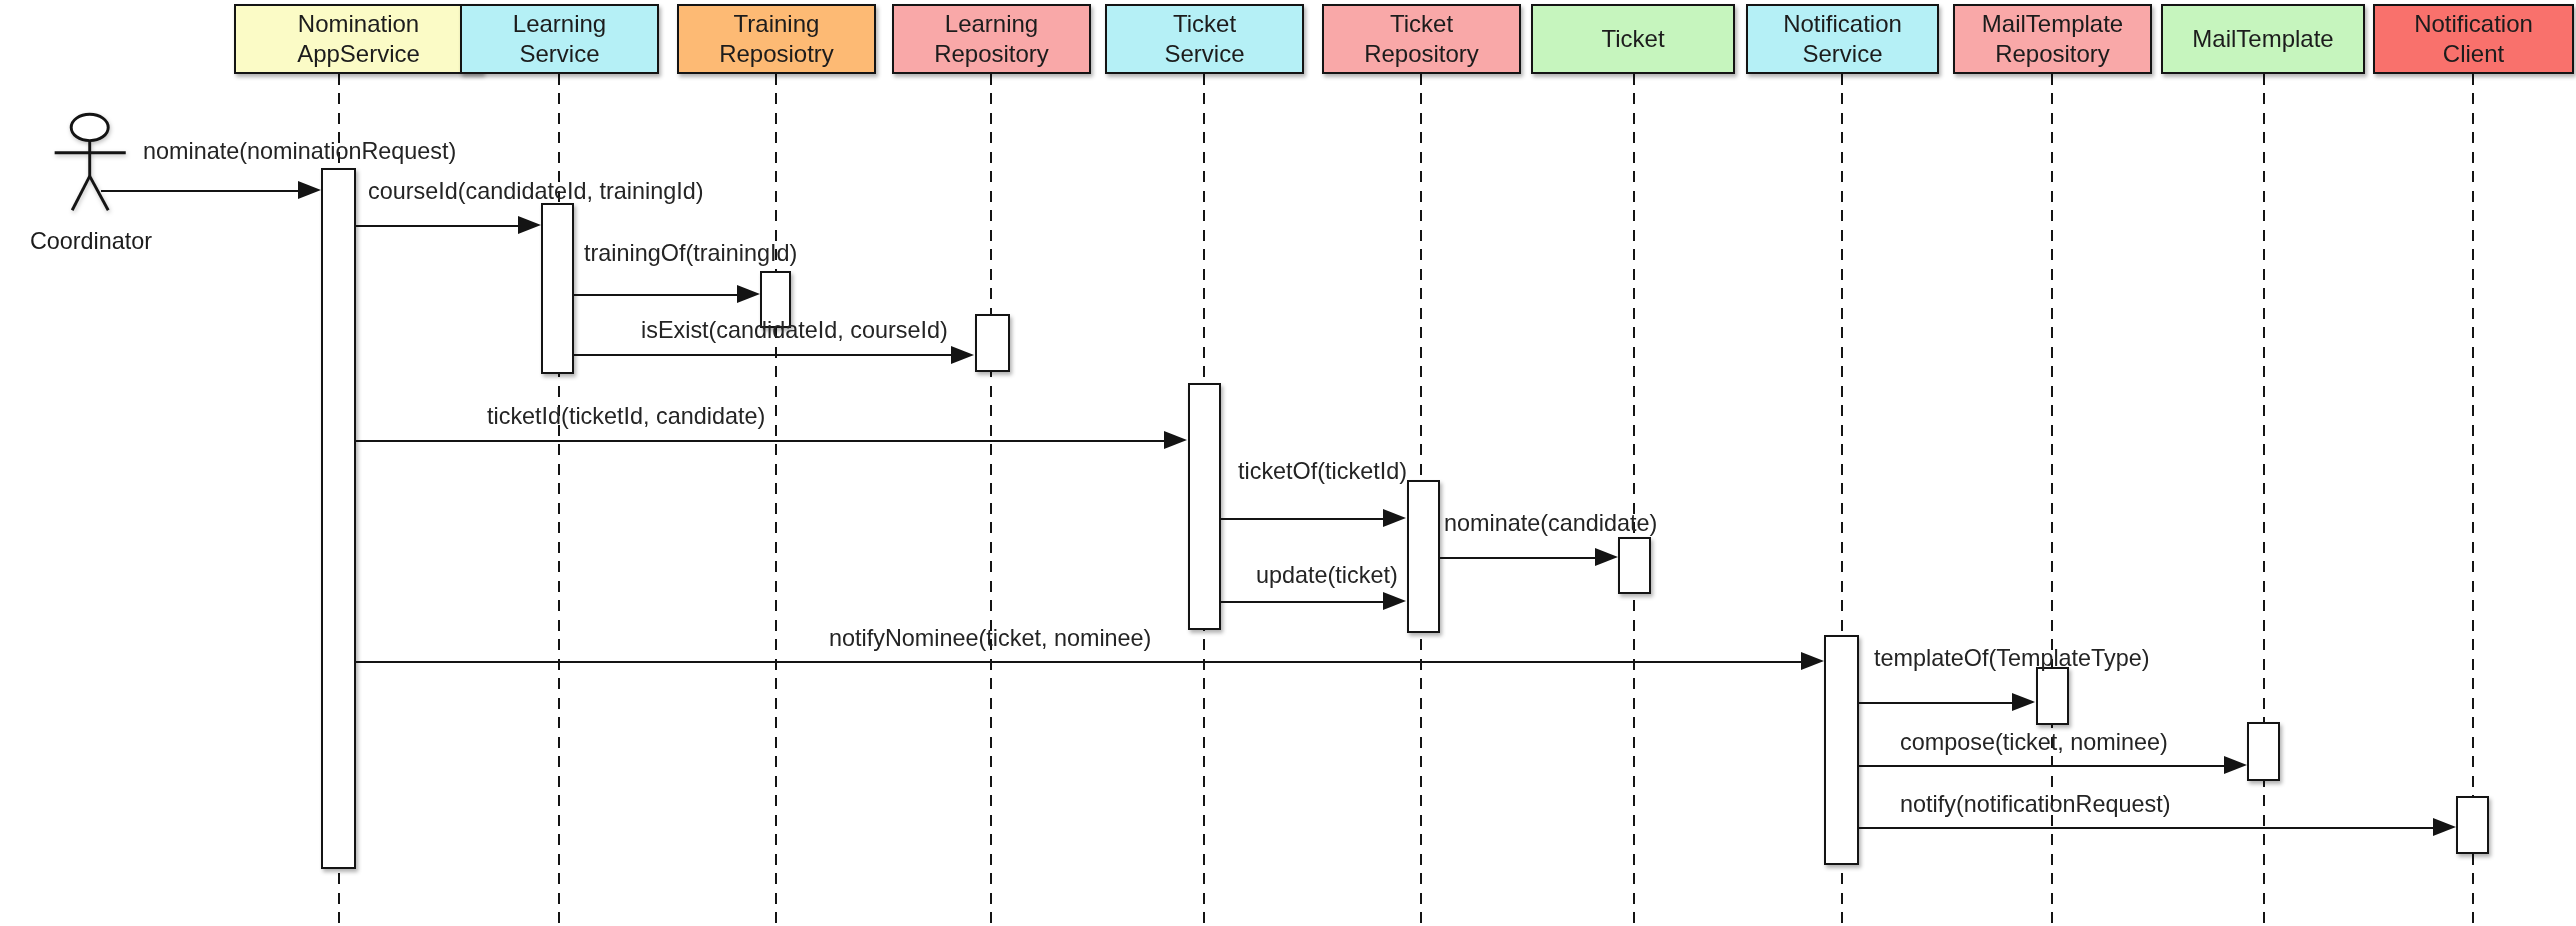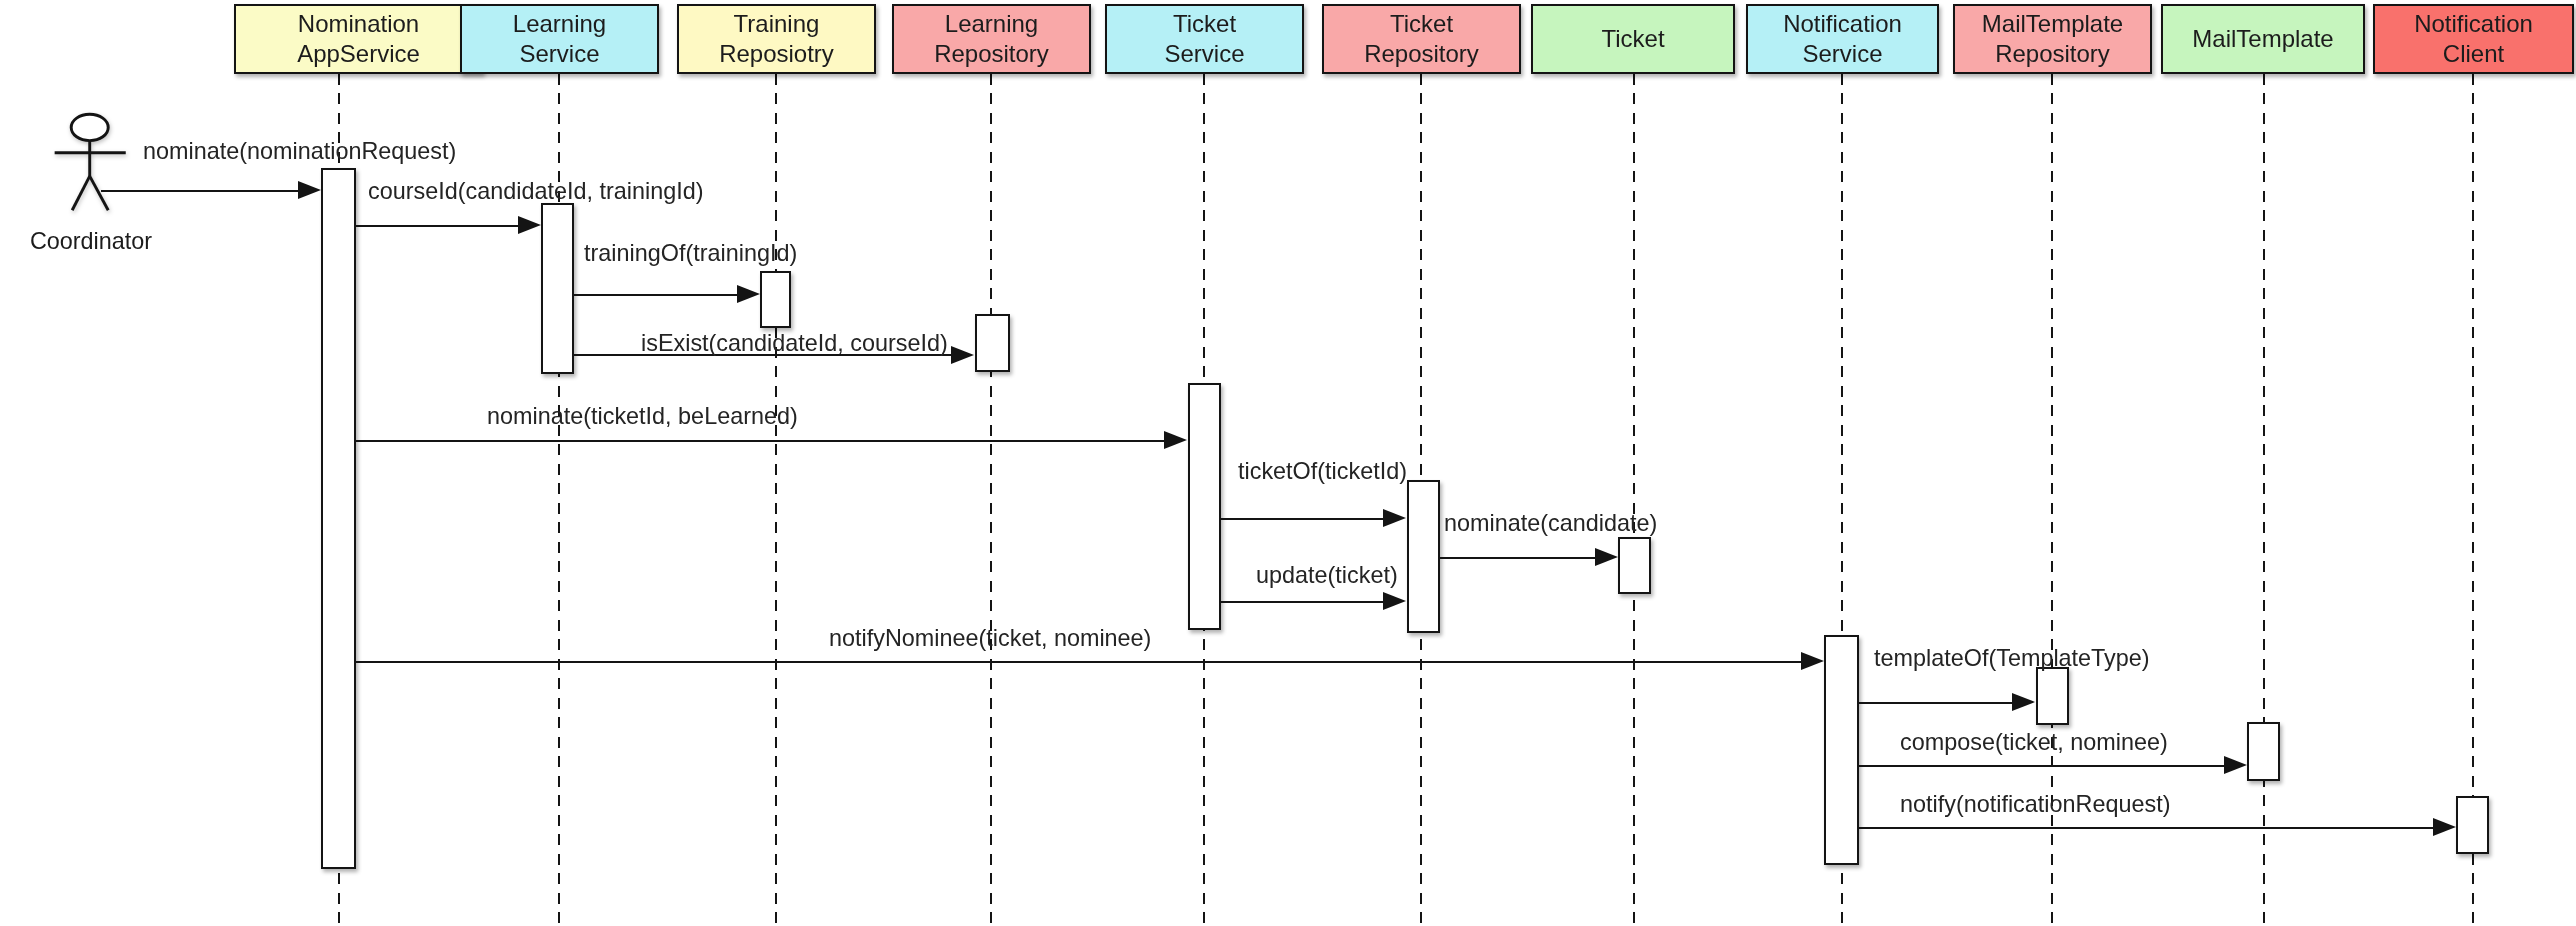--- a/index.html
+++ b/index.html
@@ -64,21 +64,21 @@
     <div class="pbox" style="left: 234px; width: 249px; background: rgb(251, 251, 198);">
       <div class="pline">Nomination</div>
       <div class="pline">AppService</div>
     </div>
     <div class="lifeline" style="left: 558px;"></div>
     <div class="pbox" style="left: 460px; width: 199px; background: rgb(181, 240, 246);">
       <div class="pline">Learning</div>
       <div class="pline">Service</div>
     </div>
     <div class="lifeline" style="left: 775px;"></div>
-    <div class="pbox" style="left: 677px; width: 199px; background: #fef9c3;">
+    <div class="pbox" style="left: 677px; width: 199px; background: #fdba74;">
       <div class="pline">Training</div>
       <div class="pline">Reposiotry</div>
     </div>
     <div class="lifeline" style="left: 990px;"></div>
     <div class="pbox" style="left: 892px; width: 199px; background: rgb(249, 168, 168);">
       <div class="pline">Learning</div>
       <div class="pline">Repository</div>
     </div>
     <div class="lifeline" style="left: 1203px;"></div>
     <div class="pbox" style="left: 1105px; width: 199px; background: rgb(181, 240, 246);">
@@ -128,24 +128,24 @@
     <div class="mhead" style="left: 298px; top: 181px;"></div>
     <div class="mlabel" style="left: 143px; top: 138px;">nominate(nominationRequest)</div>
     <div class="mline" style="left: 356px; top: 225px; width: 166px;"></div>
     <div class="mhead" style="left: 518px; top: 216px;"></div>
     <div class="mlabel" style="left: 368px; top: 178px;">courseId(candidateId, trainingId)</div>
     <div class="mline" style="left: 574px; top: 294px; width: 166px;"></div>
     <div class="mhead" style="left: 737px; top: 285px;"></div>
     <div class="mlabel" style="left: 584px; top: 240px;">trainingOf(trainingId)</div>
     <div class="mline" style="left: 574px; top: 354px; width: 381px;"></div>
     <div class="mhead" style="left: 951px; top: 346px;"></div>
-    <div class="mlabel" style="left: 641px; top: 330px;">isExist(candidateId, courseId)</div>
+    <div class="mlabel" style="left: 641px; top: 317px;">isExist(candidateId, courseId)</div>
     <div class="mline" style="left: 356px; top: 440px; width: 812px;"></div>
     <div class="mhead" style="left: 1164px; top: 431px;"></div>
-    <div class="mlabel" style="left: 487px; top: 403px;">nominate(ticketId, beLearned)</div>
+    <div class="mlabel" style="left: 487px; top: 403px;">ticketId(ticketId, candidate)</div>
     <div class="mline" style="left: 1221px; top: 518px; width: 166px;"></div>
     <div class="mhead" style="left: 1383px; top: 509px;"></div>
     <div class="mlabel" style="left: 1238px; top: 458px;">ticketOf(ticketId)</div>
     <div class="mline" style="left: 1440px; top: 557px; width: 159px;"></div>
     <div class="mhead" style="left: 1595px; top: 548px;"></div>
     <div class="mlabel" style="left: 1444px; top: 510px;">nominate(candidate)</div>
     <div class="mline" style="left: 1221px; top: 601px; width: 166px;"></div>
     <div class="mhead" style="left: 1383px; top: 592px;"></div>
     <div class="mlabel" style="left: 1256px; top: 562px;">update(ticket)</div>
     <div class="mline" style="left: 356px; top: 661px; width: 1449px;"></div>

